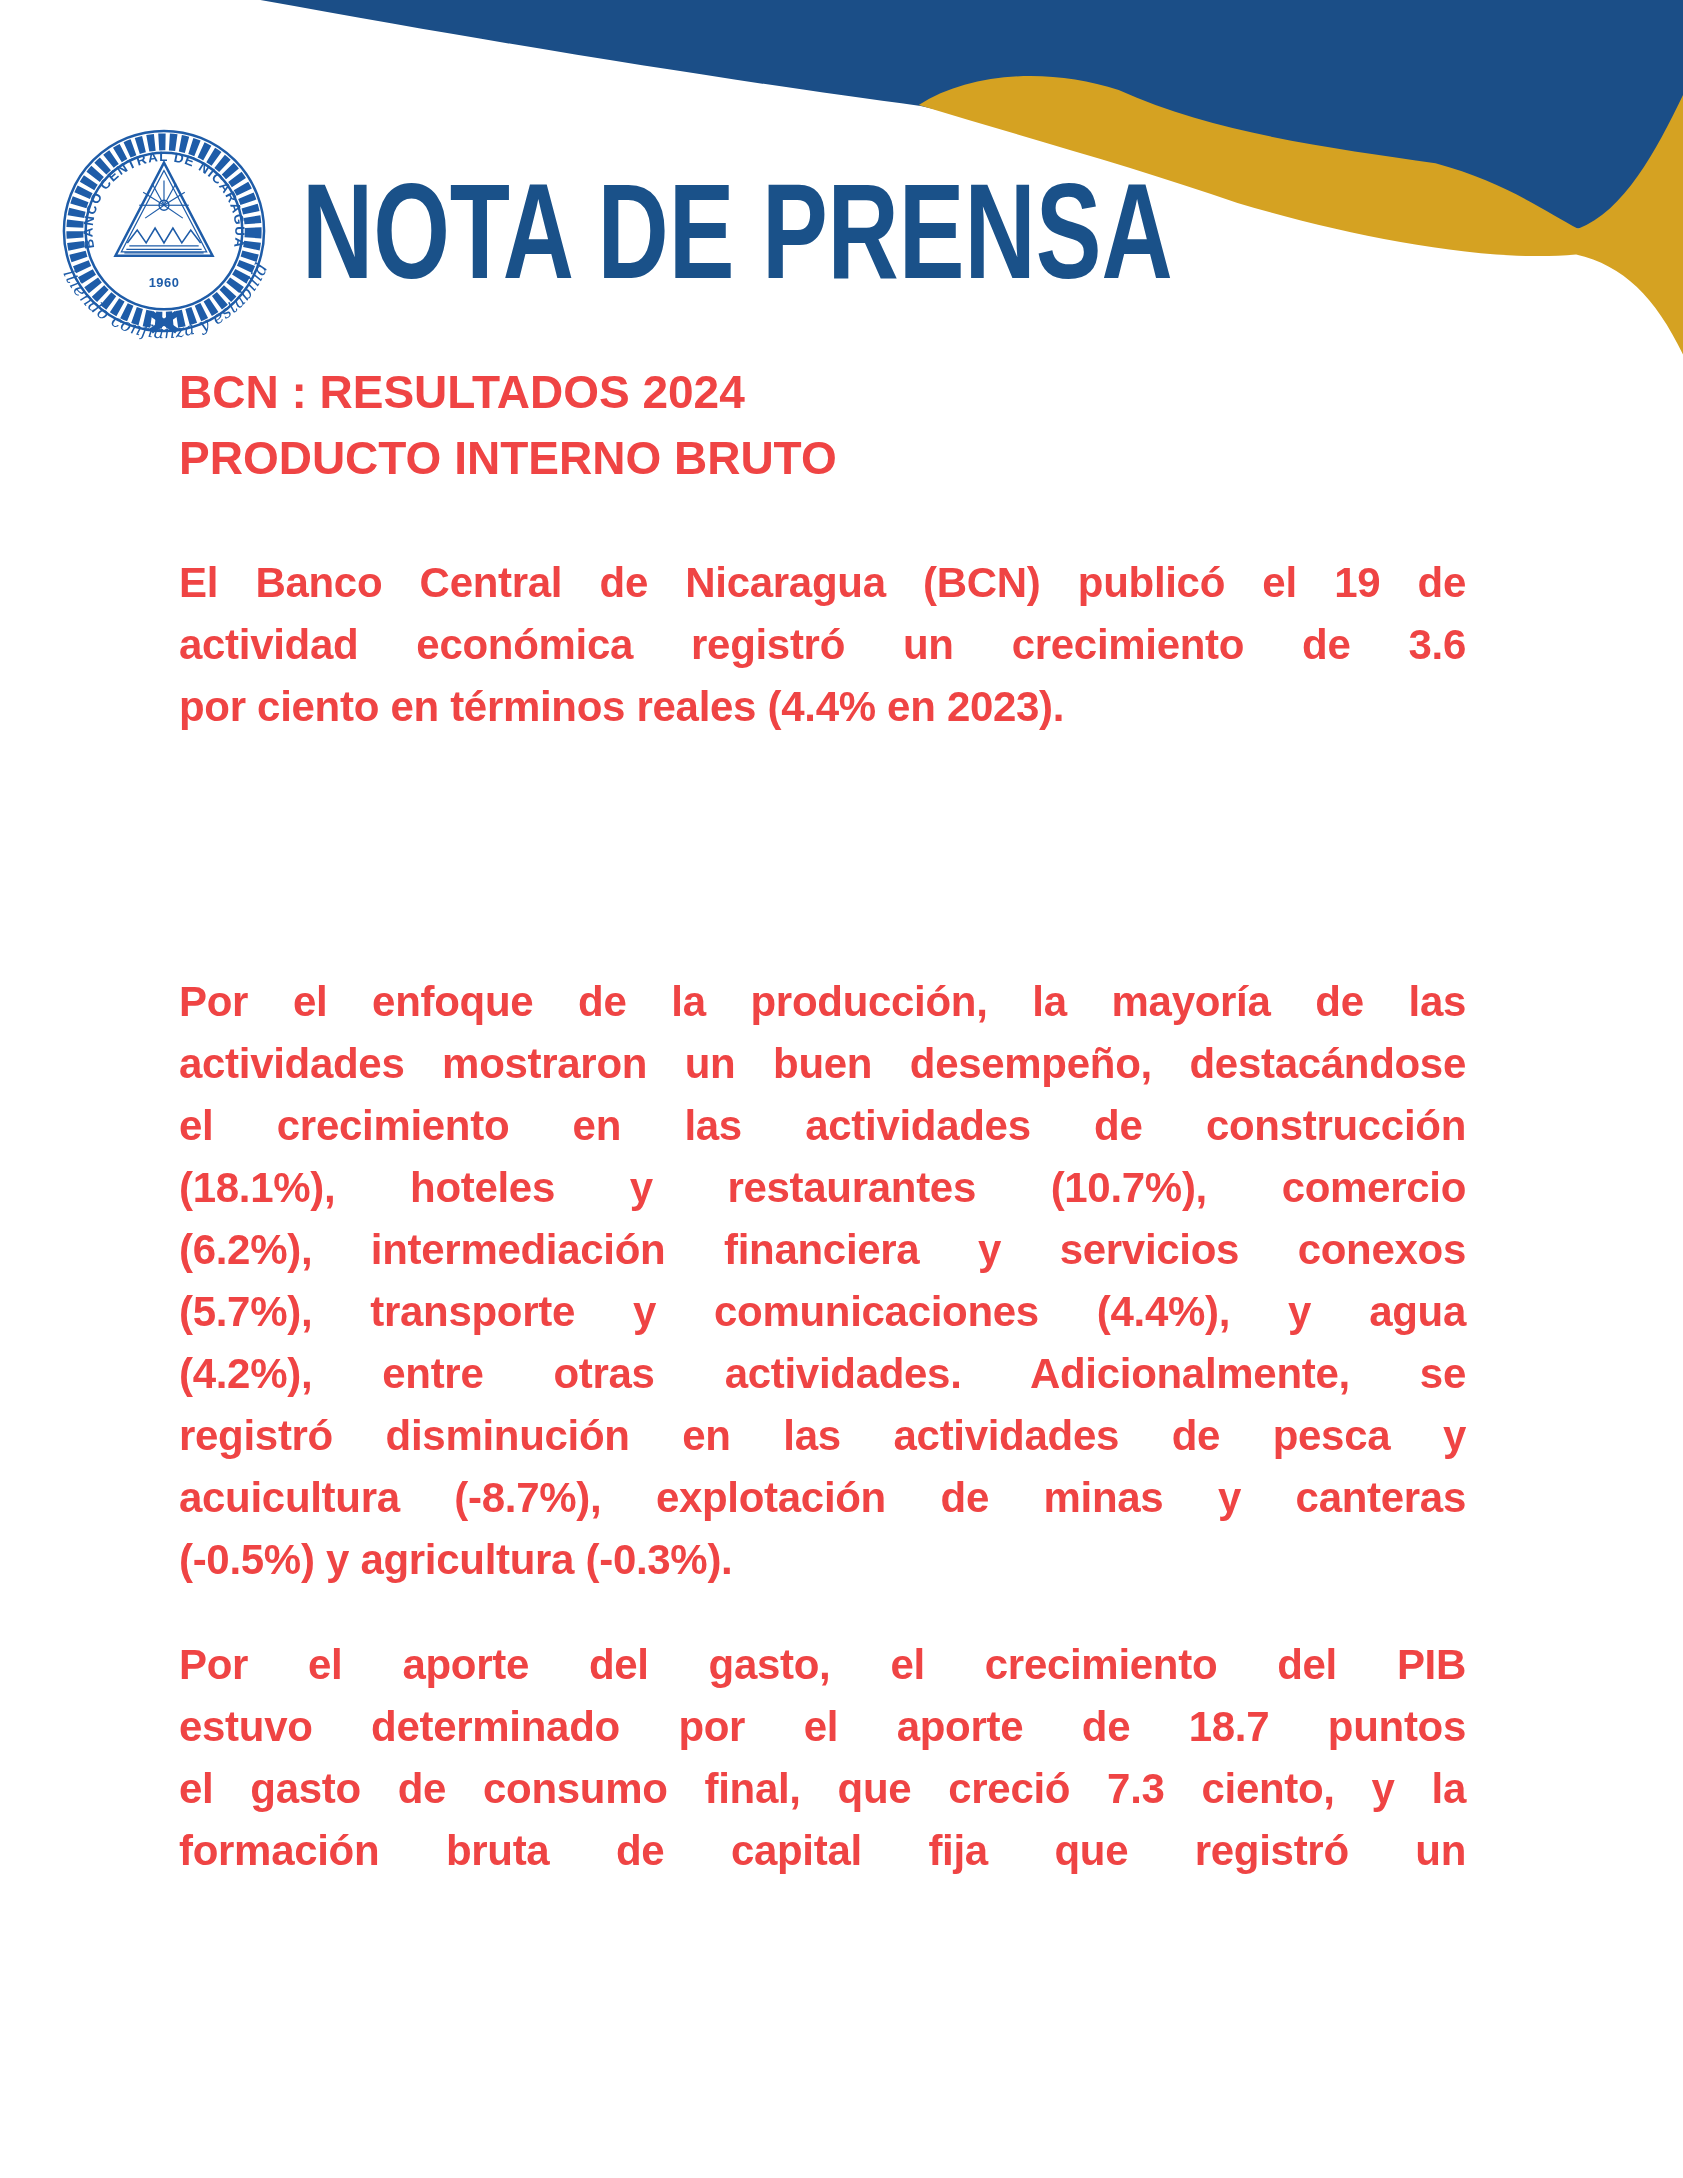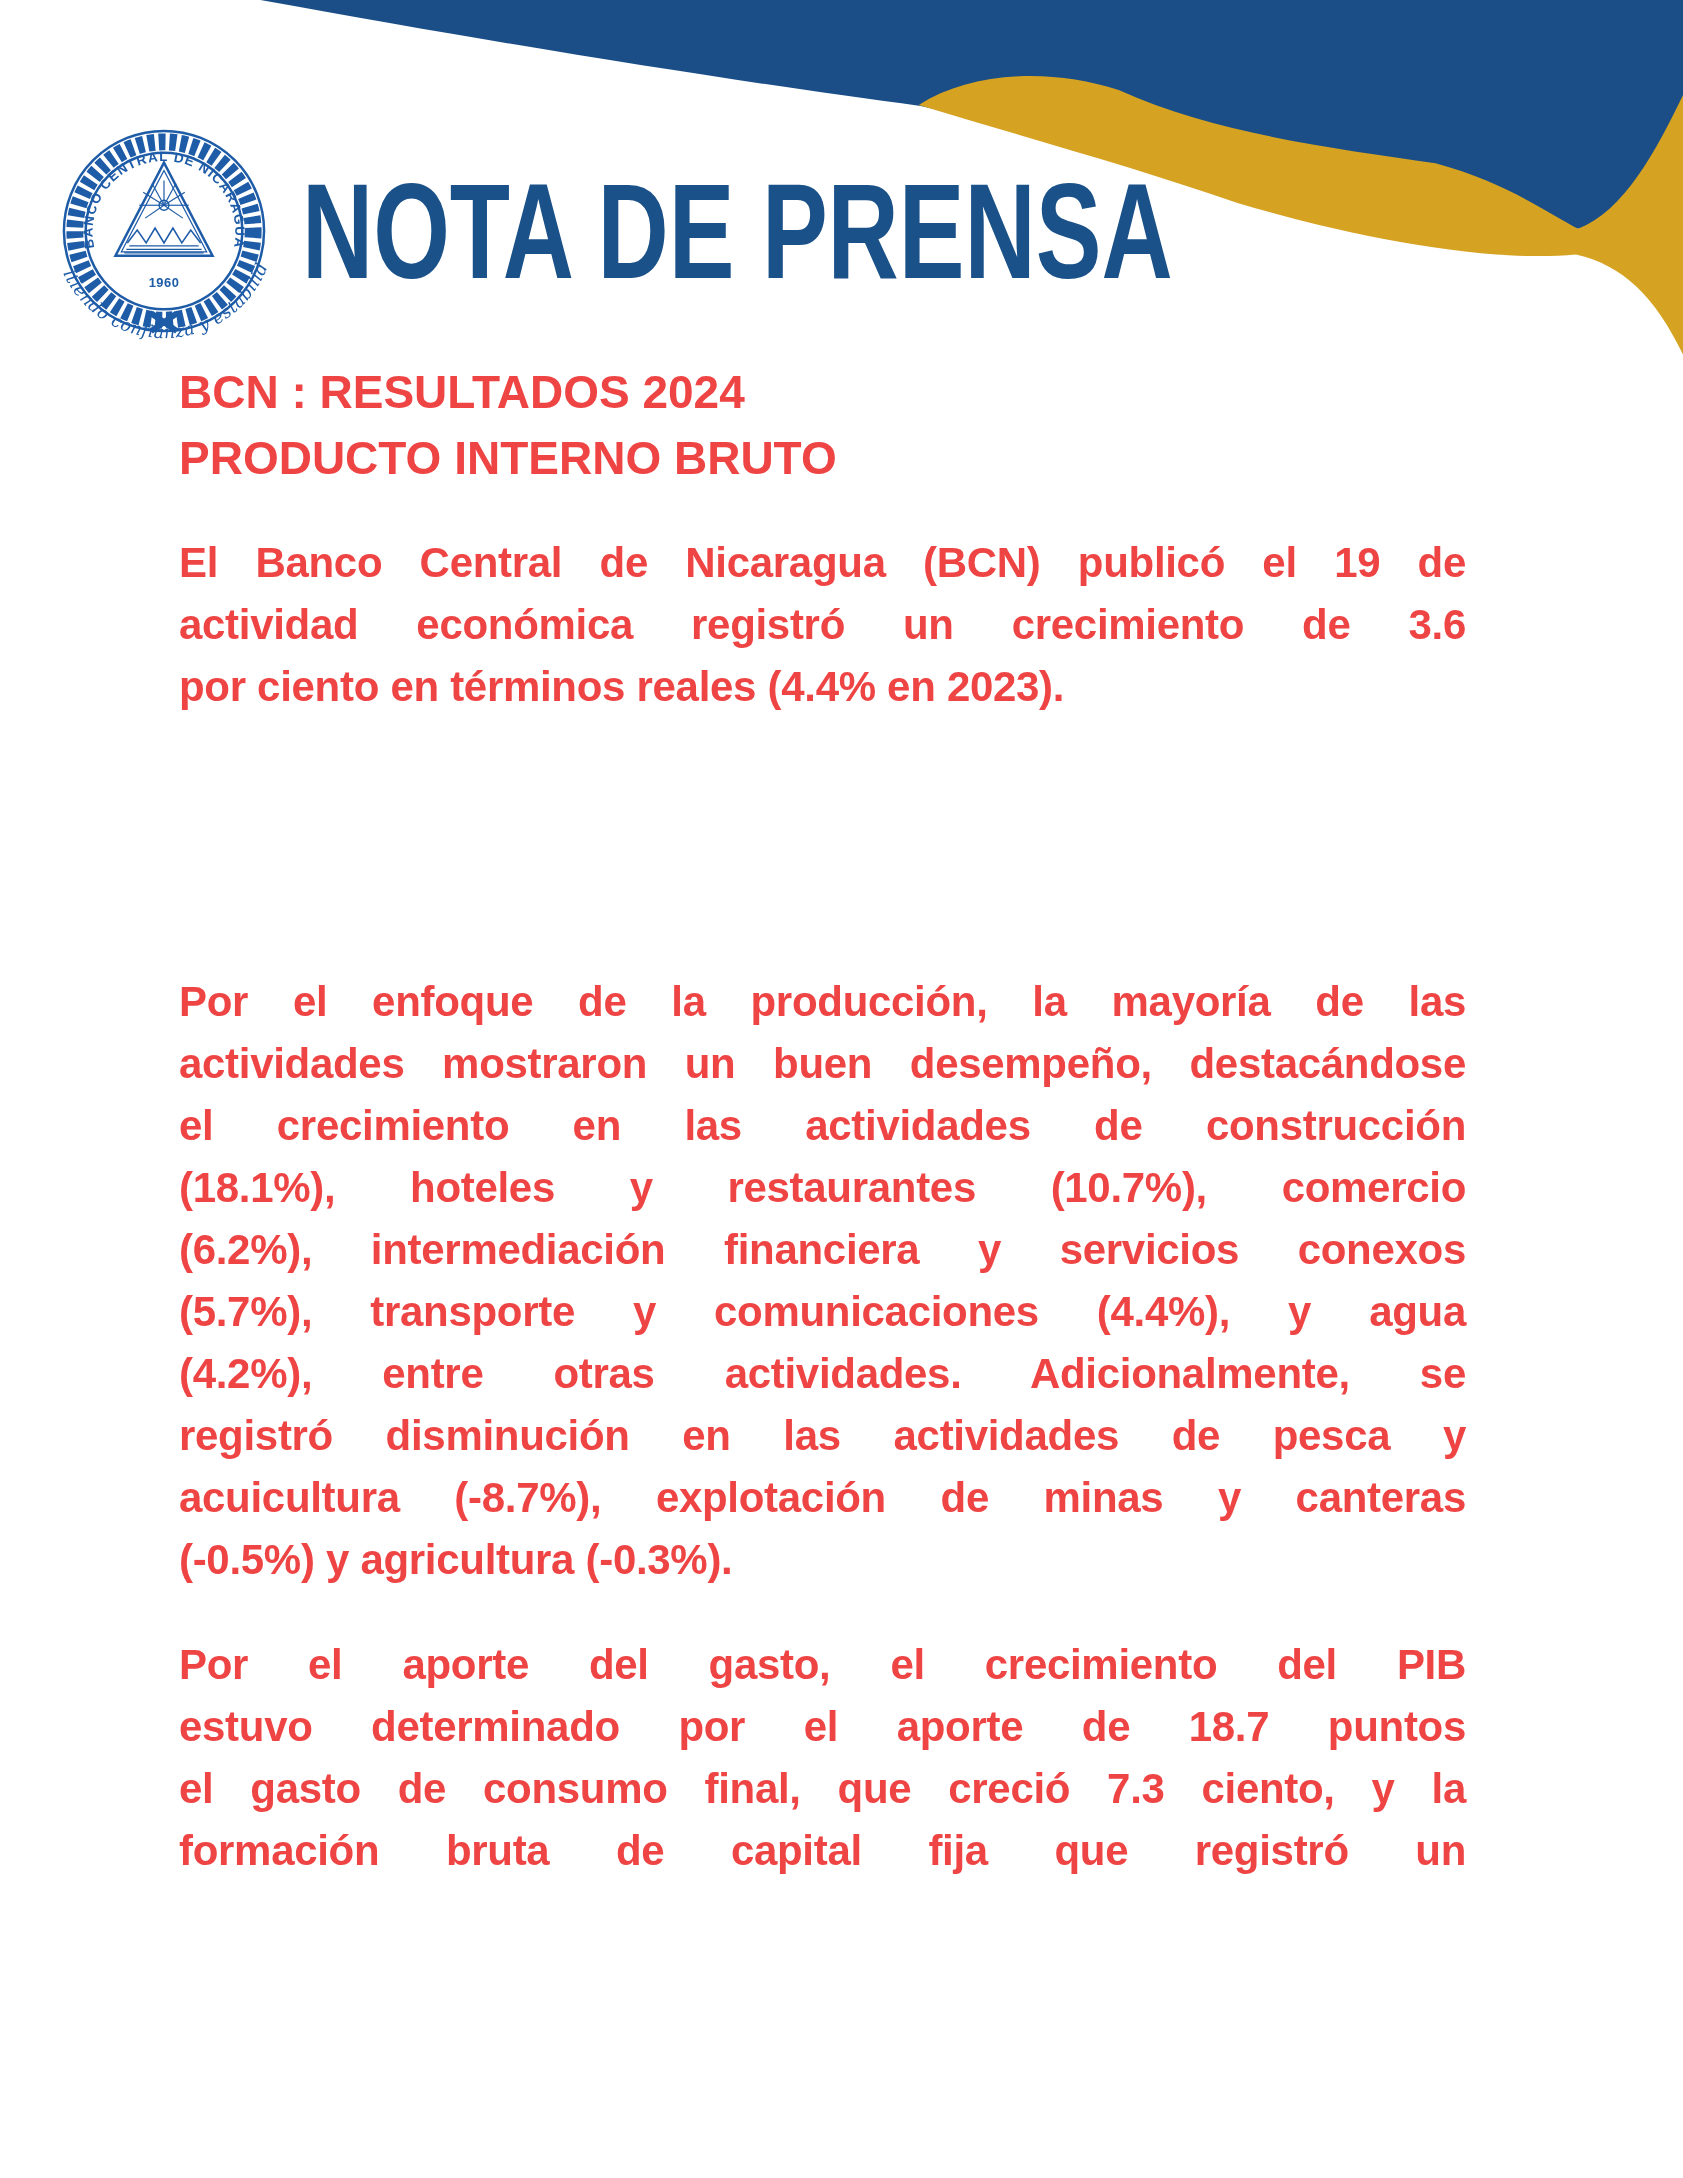--- a/index.html
+++ b/index.html
@@ -15,21 +15,21 @@
   #title{
     position:absolute;left:302px;top:164px;
     font-size:135px;line-height:135px;font-weight:bold;
     color:var(--title-blue,#1A5189);
     transform:scaleX(0.73);transform-origin:0 0;
     white-space:nowrap;letter-spacing:0px;
   }
   .textcol{position:absolute;left:168px;width:1287px;color:#ef4444;margin-left:11px;}
   #headings{top:359px;font-size:46px;line-height:66px;font-weight:bold;}
   .para{font-size:42px;line-height:62px;font-weight:bold;letter-spacing:-0.3px;}
-  #para-0{top:532px;}
+  #para-0{top:552px;}
   #para-1{top:971px;}
   #para-2{top:1634px;}
   .line{text-align:justify;text-align-last:justify;}
   .line.lastline{text-align-last:left;}
   .seal-text{font-family:"Liberation Sans", sans-serif;font-weight:bold;}
   .seal-script{font-family:"DejaVu Serif", serif;font-style:italic;}
 </style>
 </head>
 <body>
 

